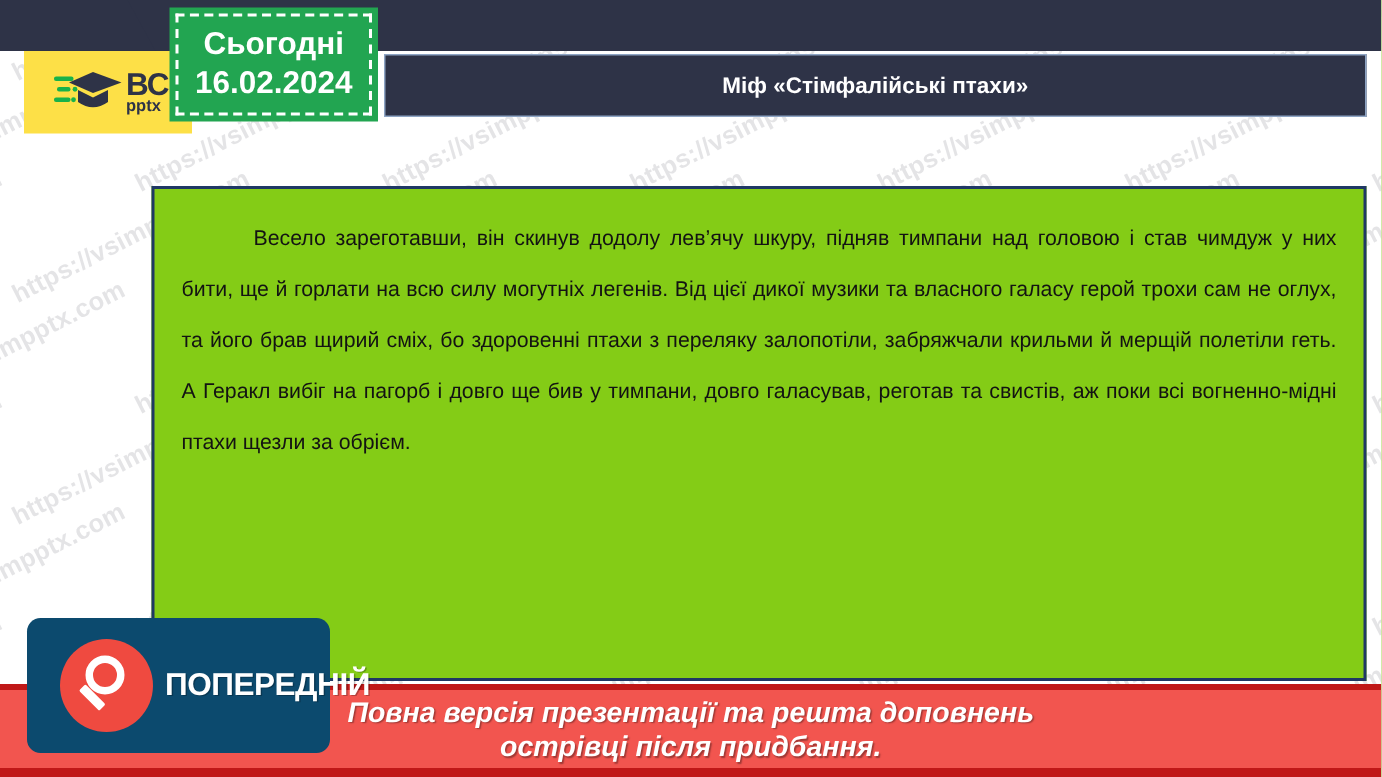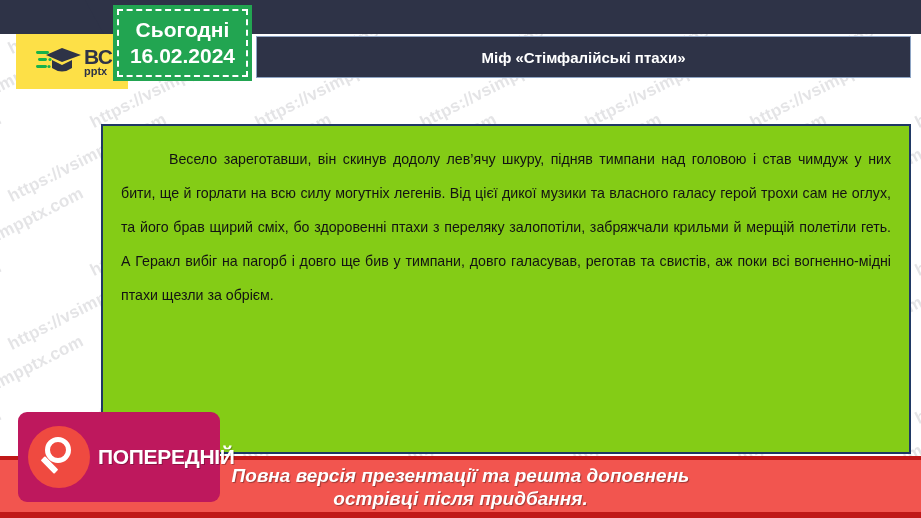--- a/index.html
+++ b/index.html
@@ -150,26 +150,26 @@
     text-justify: inter-word;
     text-indent: 48px;
   }
   .para.p2 { margin-top: 0; }
 
   
   #preview-badge {
     position: absolute;
     left: 18px; top: 412px;
     width: 202px; height: 90px;
-    background: #be185d;
+    background: #0c4a6e;
     border-radius: 9px;
     z-index: 30;
     display: flex;
     align-items: center;
-    padding-left: 10px;
+    padding-left: 22px;
   }
   #mag-circle {
     width: 62px; height: 62px;
     border-radius: 50%;
     background: #ef4a40;
     flex: 0 0 auto;
     position: relative;
     overflow: hidden;
   }
   #mag-circle .glass {

